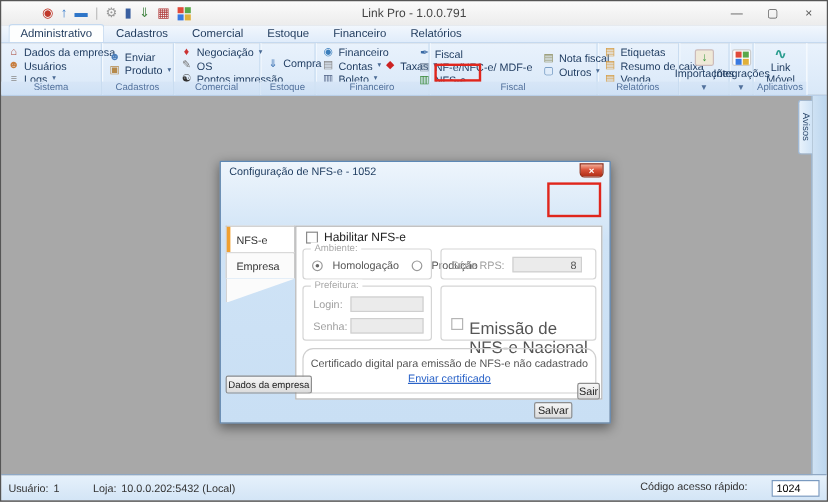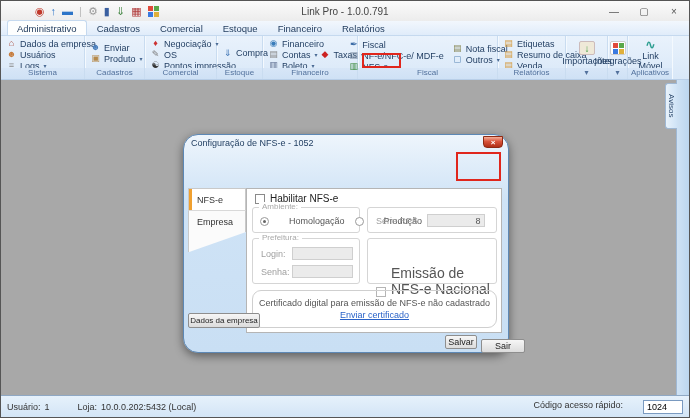--- a/index.html
+++ b/index.html
@@ -42,44 +42,44 @@
   .sidetab{position:absolute;right:12px;top:82px;width:12px;height:46px;background:linear-gradient(90deg,#e8f2fb,#cfe3f6);border:1px solid #9fb8d4;border-right:none;border-radius:3px 0 0 3px;display:flex;align-items:center;justify-content:center;}
   .sidetab span{writing-mode:vertical-rl;font-size:8px;color:#2e4b6e;}
 
   
   .statusbar{position:absolute;left:0;bottom:0;width:100%;height:22px;background:linear-gradient(#e6f1fb,#d3e5f6);border-top:1px solid #8fa8c4;display:flex;align-items:center;font-size:9px;color:#333;padding:0 6px;}
   .statusbar .sp{margin-right:28px;display:flex;gap:4px;}
   .status-right{margin-left:auto;display:flex;align-items:flex-start;gap:20px;}
   .qcode{width:40px;height:14px;border:1px solid #7a9ac0;background:#fff;font-size:9px;padding:0 3px;}
 
   
-  .dialog{position:absolute;left:182px;top:133px;width:326px;height:219px;background:linear-gradient(#eef5fc,#cfe3f6 30%,#c9dff4);border:1px solid #5d88b5;box-shadow:0 3px 10px rgba(0,0,0,.45);border-radius:15px;}
+  .dialog{position:absolute;left:182px;top:133px;width:326px;height:219px;background:linear-gradient(#eef5fc,#cfe3f6 30%,#c9dff4);border:1px solid #5d88b5;box-shadow:0 3px 10px rgba(0,0,0,.45);border-radius:1px;}
   .dlg-titlebar{position:absolute;left:0;top:0;right:0;height:16px;display:flex;align-items:center;padding-left:7px;font-size:9px;color:#1c3least;color:#1c3a5e;}
   .dlg-close{position:absolute;top:1px;right:5px;width:20px;height:12px;background:linear-gradient(#f5b09a,#d9533a 45%,#b02e16);border:1px solid #8e2913;border-radius:0 0 4px 4px;color:#fff;font-size:8px;line-height:11px;text-align:center;font-weight:bold;}
   .banner{position:absolute;left:8px;top:18px;width:310px;height:27px;background:#e7f3e5;border:1px solid #a8c9a4;border-radius:3px;display:flex;align-items:center;padding:0 8px;}
   .banner-text{font-size:10px;color:#8ba28b;flex:1;}
   .banner-ico{font-size:13px;font-weight:bold;margin-left:8px;}
   .banner .refresh{color:#259b24;}
   .banner .chev{color:#1f7a1f;font-size:14px;line-height:14px;}
 
   .dlg-tabs{position:absolute;left:4px;top:53px;width:58px;}
   .dlg-tab{height:22px;background:#fbfbfb;border:1px solid #c9c9c9;border-bottom:none;display:flex;align-items:center;padding-left:8px;font-size:9px;color:#333;position:relative;}
   .dlg-tab.active{background:#fff;}
   .dlg-tab.active::before{content:"";position:absolute;left:0;top:0;bottom:0;width:3px;background:#f0a030;}
   .dlg-tab + .dlg-tab{border-top:1px solid #d9d9d9;}
   .dlg-tab-slant{height:20px;background:#fbfbfb;border-left:1px solid #c9c9c9;clip-path:polygon(0 0,100% 0,2% 100%,0 100%);}
 
   .dlg-panel{position:absolute;left:62px;top:53px;width:256px;height:145px;background:#fff;border:1px solid #b5b5b5;}
-  .chkrow{position:absolute;display:flex;align-items:flex-end;gap:5px;font-size:10px;color:#222;}
+  .chkrow{position:absolute;display:flex;align-items:flex-start;gap:5px;font-size:10px;color:#222;}
   .chk{width:10px;height:10px;border:1px solid #8a8a8a;background:#fff;flex:0 0 10px;}
   .fset{position:absolute;border:1px solid #d5d5d5;border-radius:3px;}
   .legend{position:absolute;top:-6px;left:6px;background:#fff;padding:0 3px;font-size:8px;color:#a9a9a9;}
   .radio{width:9px;height:9px;border:1px solid #9a9a9a;border-radius:50%;background:#fff;position:relative;flex:0 0 9px;}
   .radio.sel::after{content:"";position:absolute;left:2px;top:2px;width:3px;height:3px;border-radius:50%;background:#666;}
-  .radrow{display:flex;align-items:center;gap:20px;font-size:9px;color:#555;}
+  .radrow{display:flex;align-items:center;gap:8px;font-size:9px;color:#555;}
   .flabel{font-size:9px;color:#a0a0a0;}
   .dinput{height:13px;background:#ebebeb;border:1px solid #cfcfcf;font-size:9px;color:#555;padding:0 3px;}
   .certbox{position:absolute;left:5px;top:101px;width:245px;height:38px;border:1px solid #cfcfcf;border-radius:9px;display:flex;flex-direction:column;align-items:center;justify-content:center;gap:2px;}
   .cert-text{font-size:9px;color:#555;}
   .cert-link{font-size:9px;color:#2a63c8;text-decoration:underline;}
   .dlg-btn{position:absolute;height:14px;background:linear-gradient(#f6f6f6,#dcdcdc);border:1px solid #8e8e8e;border-radius:2px;font-size:9px;color:#222;display:flex;align-items:center;justify-content:center;}
 </style>
 </head>
 <body>
 
@@ -373,21 +373,21 @@
       </div>
 
       <div class="certbox">
         <span class="cert-text">Certificado digital para emissão de NFS-e não cadastrado</span>
         <span class="cert-link">Enviar certificado</span>
       </div>
     </div>
 
     <div class="dlg-btn" style="left:4px;top:178px;width:72px;height:15px;font-size:8px">Dados da empresa</div>
     <div class="dlg-btn" style="left:261px;top:200px;width:32px">Salvar</div>
-    <div class="dlg-btn" style="left:297px;top:204px;width:44px">Sair</div>
+    <div class="dlg-btn" style="left:297px;top:184px;width:19px">Sair</div>
   </div>
 
   <div class="statusbar">
     <span class="sp">
       <span>Usuário:</span>
       <span>1</span>
     </span>
     <span class="sp">
       <span>Loja:</span>
       <span>10.0.0.202:5432 (Local)</span>

